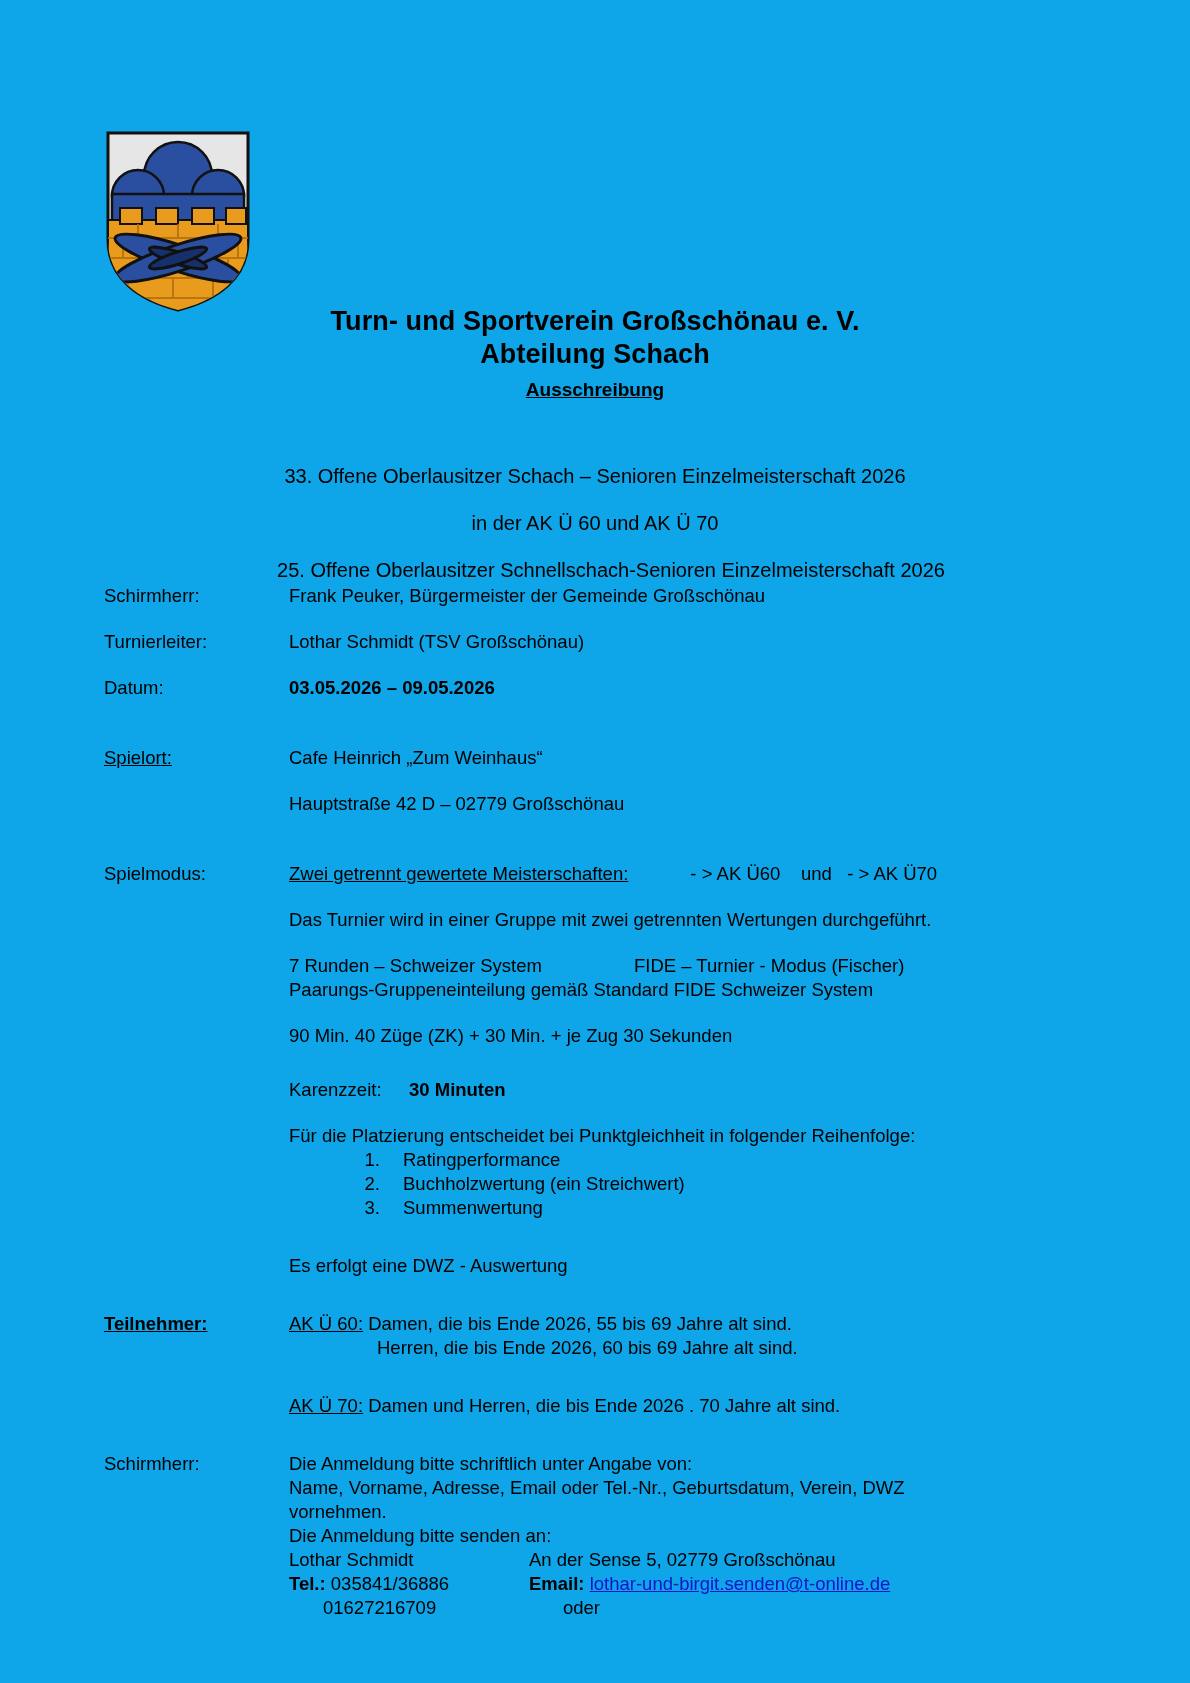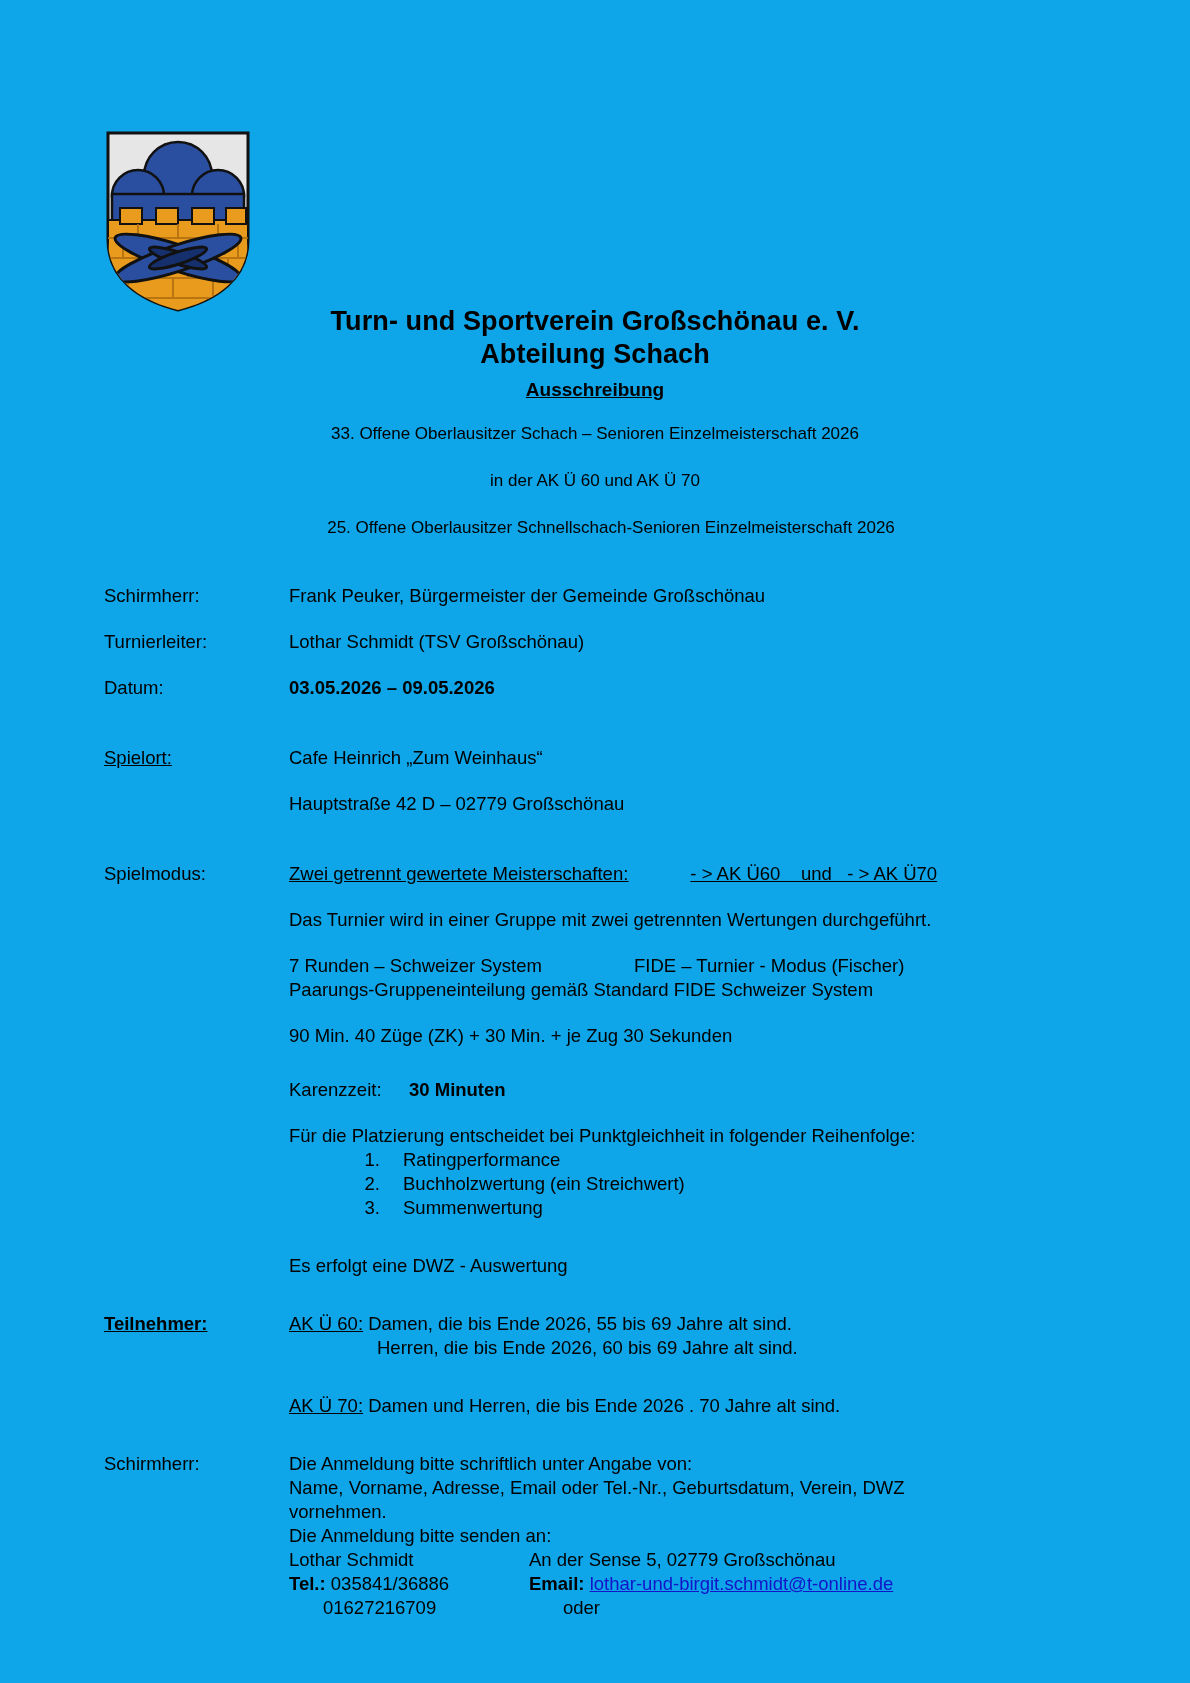--- a/index.html
+++ b/index.html
@@ -49,22 +49,23 @@
     font-size: 19px;
     font-weight: bold;
     text-decoration: underline;
     line-height: 30px;
     margin-top: 4px;
   }
 
   .cent {
     width: 1190px;
     text-align: center;
-    font-size: 17px;
+    font-size: 20px;
     line-height: 26px;
+    margin-top: 42px;
   }
   .champ1 { position: absolute; left: 0; top: 421px; }
   .champ2 { position: absolute; left: 0; top: 468px; }
   .champ3 { position: absolute; left: 0; top: 515px; padding-left: 16px; }
 
   
   .rows {
     position: absolute;
     left: 104px;
     top: 562px;
@@ -90,21 +91,20 @@
   .u { text-decoration: underline; }
   .b { font-weight: bold; }
   .bu { font-weight: bold; text-decoration: underline; }
   .gap-s  { height: 22px; }
   .gap-m  { height: 34px; }
   .gap-l  { height: 46px; }
 
   .modus-head {
     display: flex;
     align-items: center;
-    text-decoration: underline;
   }
   .modus-head .aks {
     margin-left: 62px;
     white-space: pre;
   }
 
   .two-col {
     display: flex;
   }
   .two-col .c1 { width: 345px; flex: 0 0 345px; }
@@ -352,21 +352,21 @@
         <div>Die Anmeldung bitte schriftlich unter Angabe von:</div>
         <div>Name, Vorname, Adresse, Email oder Tel.-Nr., Geburtsdatum, Verein, DWZ</div>
         <div>vornehmen.</div>
         <div>Die Anmeldung bitte senden an:</div>
         <div class="contact-grid">
           <span class="g1">Lothar Schmidt</span>
           <span class="g2">An der Sense 5, 02779 Großschönau</span>
         </div>
         <div class="contact-grid">
           <span class="g1"><span class="b">Tel.:</span> <span>035841/36886</span></span>
-          <span class="g2"><span class="b">Email:</span> <a class="email" href="#">lothar-und-birgit.schmidt@t-online.de</a></span>
+          <span class="g2"><span class="b">Email:</span> <a class="email" href="#">lothar-und-birgit.senden@t-online.de</a></span>
         </div>
         <div class="contact-grid">
           <span class="g1" style="padding-left:34px">01627216709</span>
           <span class="g2">oder</span>
         </div>
       </div>
     </div>
 
   </div>
 </div>

